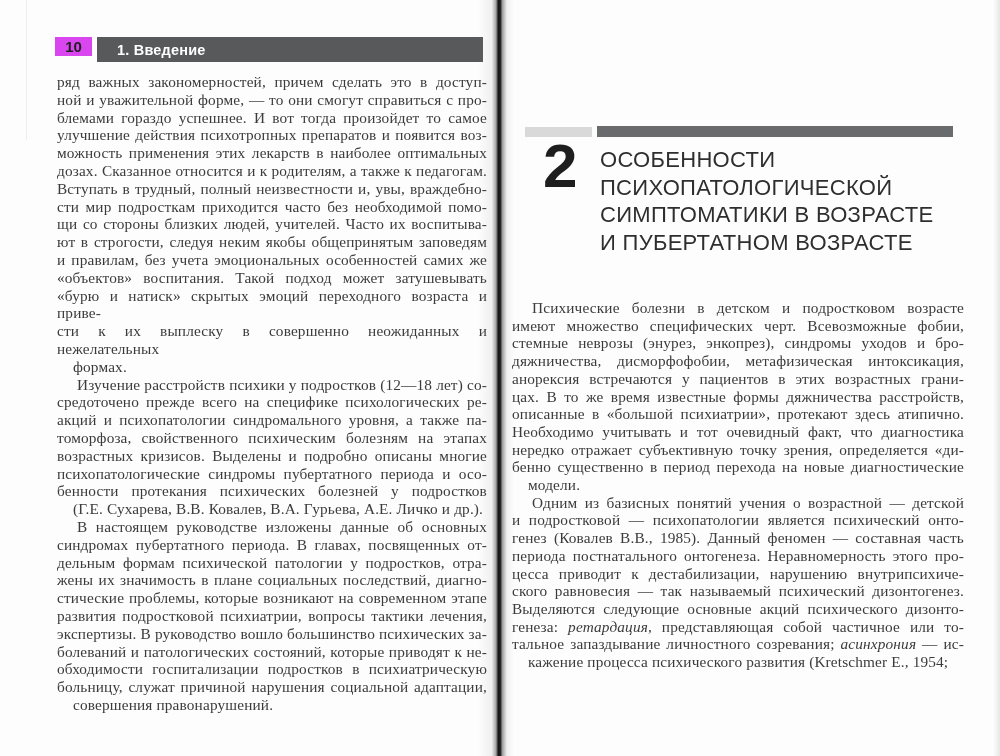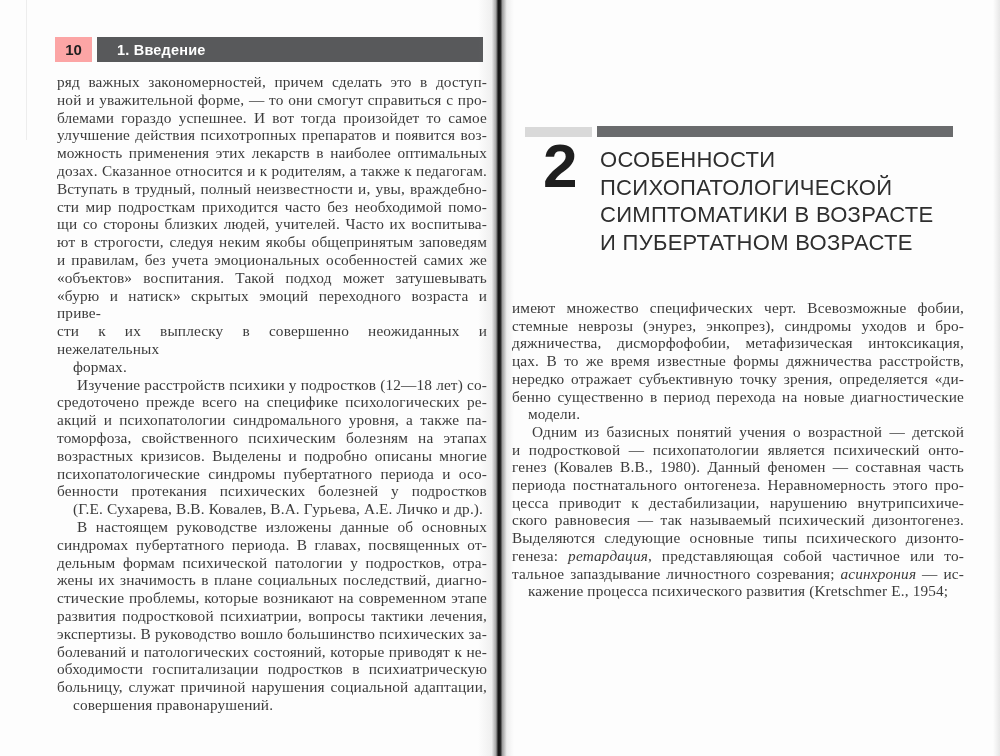--- a/index.html
+++ b/index.html
@@ -21,22 +21,22 @@
       rgba(120,120,120,0.10) 38%,
       rgba(90,90,90,0.55) 50%,
       #161616 56%,
       #1d1d1d 62%,
       rgba(110,110,110,0.65) 68%,
       rgba(160,160,160,0.15) 80%,
       rgba(255,255,255,0) 100%);}
 
   
   .pagenum-box{
-    position:absolute;left:55px;top:37px;width:37px;height:25px;
-    background:#fca5a5;color:#1f1f1f;
+    position:absolute;left:55px;top:37px;width:37px;height:19px;
+    background:#d946ef;color:#1f1f1f;
     font-family:"Liberation Sans", sans-serif;font-weight:bold;font-size:15px;
     display:flex;align-items:center;justify-content:center;}
   .header-bar{
     position:absolute;left:97px;top:37px;width:386px;height:25px;
     background:#58595b;color:#ffffff;
     font-family:"Liberation Sans", sans-serif;font-weight:bold;font-size:14.5px;
     display:flex;align-items:center;padding:8px;box-sizing:border-box;}
   .header-bar span{margin-left:12px;letter-spacing:0.2px;}
 
   
@@ -119,33 +119,37 @@
     <div class="bar-light"></div>
     <div class="bar-dark"></div>
     <div class="chapter-number">2</div>
     <div class="chapter-title">
       <div>ОСОБЕННОСТИ</div>
       <div>ПСИХОПАТОЛОГИЧЕСКОЙ</div>
       <div>СИМПТОМАТИКИ В ВОЗРАСТЕ</div>
       <div>И ПУБЕРТАТНОМ ВОЗРАСТЕ</div>
     </div>
     <div class="body-text body-right">
+        <div class="line indent">Психические болезни в детском и подростковом возрасте</div>
         <div class="line">имеют множество специфических черт. Всевозможные фобии,</div>
         <div class="line">стемные неврозы (энурез, энкопрез), синдромы уходов и бро-</div>
         <div class="line">дяжничества, дисморфофобии, метафизическая интоксикация,</div>
+        <div class="line">анорексия встречаются у пациентов в этих возрастных грани-</div>
         <div class="line">цах. В то же время известные формы дяжничества расстройств,</div>
+        <div class="line">описанные в «большой психиатрии», протекают здесь атипично.</div>
+        <div class="line">Необходимо учитывать и тот очевидный факт, что диагностика</div>
         <div class="line">нередко отражает субъективную точку зрения, определяется «ди-</div>
         <div class="line">бенно существенно в период перехода на новые диагностические</div>
         <div class="line last">модели.</div>
         <div class="line indent">Одним из базисных понятий учения о возрастной — детской</div>
         <div class="line">и подростковой — психопатологии является психический онто-</div>
-        <div class="line">генез (Ковалев В.В., 1980). Данный феномен — составная часть</div>
+        <div class="line">генез (Ковалев В.В., 1985). Данный феномен — составная часть</div>
         <div class="line">периода постнатального онтогенеза. Неравномерность этого про-</div>
         <div class="line">цесса приводит к дестабилизации, нарушению внутрипсихиче-</div>
         <div class="line">ского равновесия — так называемый психический дизонтогенез.</div>
-        <div class="line">Выделяются следующие основные типы психического дизонто-</div>
+        <div class="line">Выделяются следующие основные акций психического дизонто-</div>
         <div class="line">генеза: <i>ретардация</i>, представляющая собой частичное или то-</div>
         <div class="line">тальное запаздывание личностного созревания; <i>асинхрония</i> — ис-</div>
         <div class="line last">кажение процесса психического развития (Kretschmer E., 1954;</div>
       </div>
   </div>
 
 </div>
 
 </body></html>

